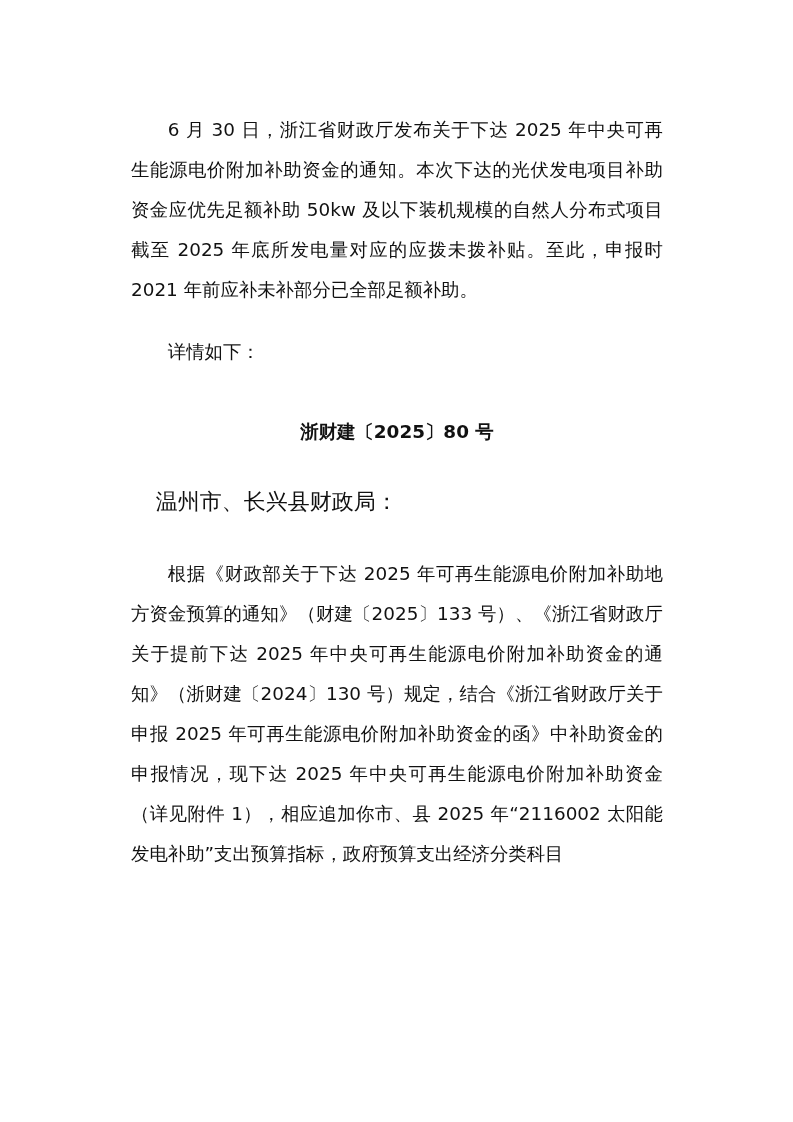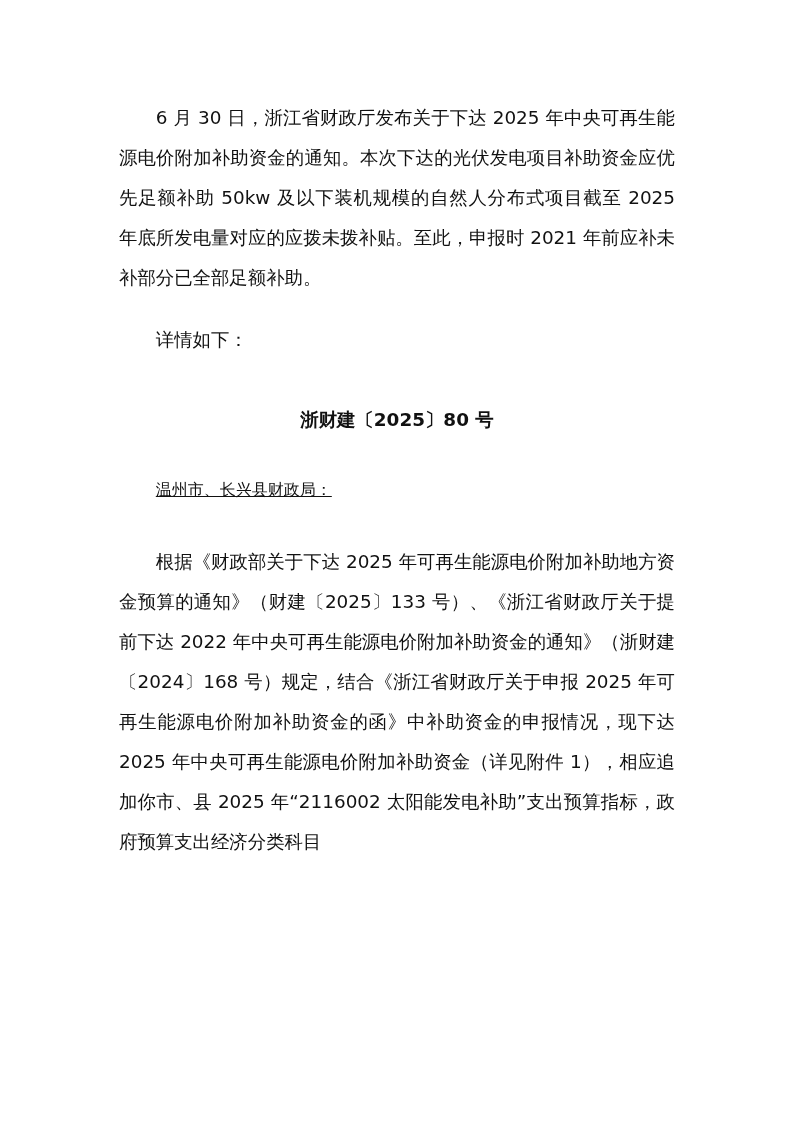--- a/index.html
+++ b/index.html
@@ -3,35 +3,35 @@
 <meta charset="utf-8">
 <style>
   html, body { margin: 0; padding: 0; background: #ffffff; }
   body {
     width: 793px; height: 1122px; overflow: hidden; position: relative;
     font-family: "DejaVu Sans", "Liberation Sans", sans-serif;
     color: #111111;
   }
   .page { position: absolute; left: 119px; top: 98px; width: 556px; }
   .para {
-    margin: 0; font-size: 18.4px; line-height: 40px;
+    margin: 12px; font-size: 18.4px; line-height: 40px;
     text-indent: 36.8px; text-align: justify; text-justify: inter-character;
     letter-spacing: 0;
   }
   .p-intro { margin-bottom: 22px; }
   .p-detail { margin-bottom: 40px; }
   .title {
     margin: 0; font-size: 18.4px; line-height: 44px; font-weight: bold;
     text-align: center; text-indent: 0;
   }
   .docnum { margin: 22px 0 30px 0; font-size: 18.4px; line-height: 40px; text-align: center; font-weight: bold; }
-  .addressee { margin: 0 0 32px 0; font-size: 16px; line-height: 40px; text-indent: 36.8px; text-decoration: underline; }
+  .addressee { margin: 0 0 32px 0; font-size: 22px; line-height: 40px; text-indent: 36.8px; }
 </style>
 </head>
 <body>
 
 <div class="page">
   <p class="para p-intro">6 月 30 日，浙江省财政厅发布关于下达 2025 年中央可再生能源电价附加补助资金的通知。本次下达的光伏发电项目补助资金应优先足额补助 50kw 及以下装机规模的自然人分布式项目截至 2025 年底所发电量对应的应拨未拨补贴。至此，申报时 2021 年前应补未补部分已全部足额补助。</p>
   <p class="para p-detail">详情如下：</p>
   <div class="docnum">浙财建〔2025〕80 号</div>
   <div class="addressee">温州市、长兴县财政局：</div>
-  <p class="para">根据《财政部关于下达 2025 年可再生能源电价附加补助地方资金预算的通知》（财建〔2025〕133 号）、《浙江省财政厅关于提前下达 2022 年中央可再生能源电价附加补助资金的通知》（浙财建〔2024〕168 号）规定，结合《浙江省财政厅关于申报 2025 年可再生能源电价附加补助资金的函》中补助资金的申报情况，现下达 2025 年中央可再生能源电价附加补助资金（详见附件 1），相应追加你市、县 2025 年“2116002 太阳能发电补助”支出预算指标，政府预算支出经济分类科目</p>
+  <p class="para">根据《财政部关于下达 2025 年可再生能源电价附加补助地方资金预算的通知》（财建〔2025〕133 号）、《浙江省财政厅关于提前下达 2025 年中央可再生能源电价附加补助资金的通知》（浙财建〔2024〕130 号）规定，结合《浙江省财政厅关于申报 2025 年可再生能源电价附加补助资金的函》中补助资金的申报情况，现下达 2025 年中央可再生能源电价附加补助资金（详见附件 1），相应追加你市、县 2025 年“2116002 太阳能发电补助”支出预算指标，政府预算支出经济分类科目</p>
 </div>
 
 </body></html>

